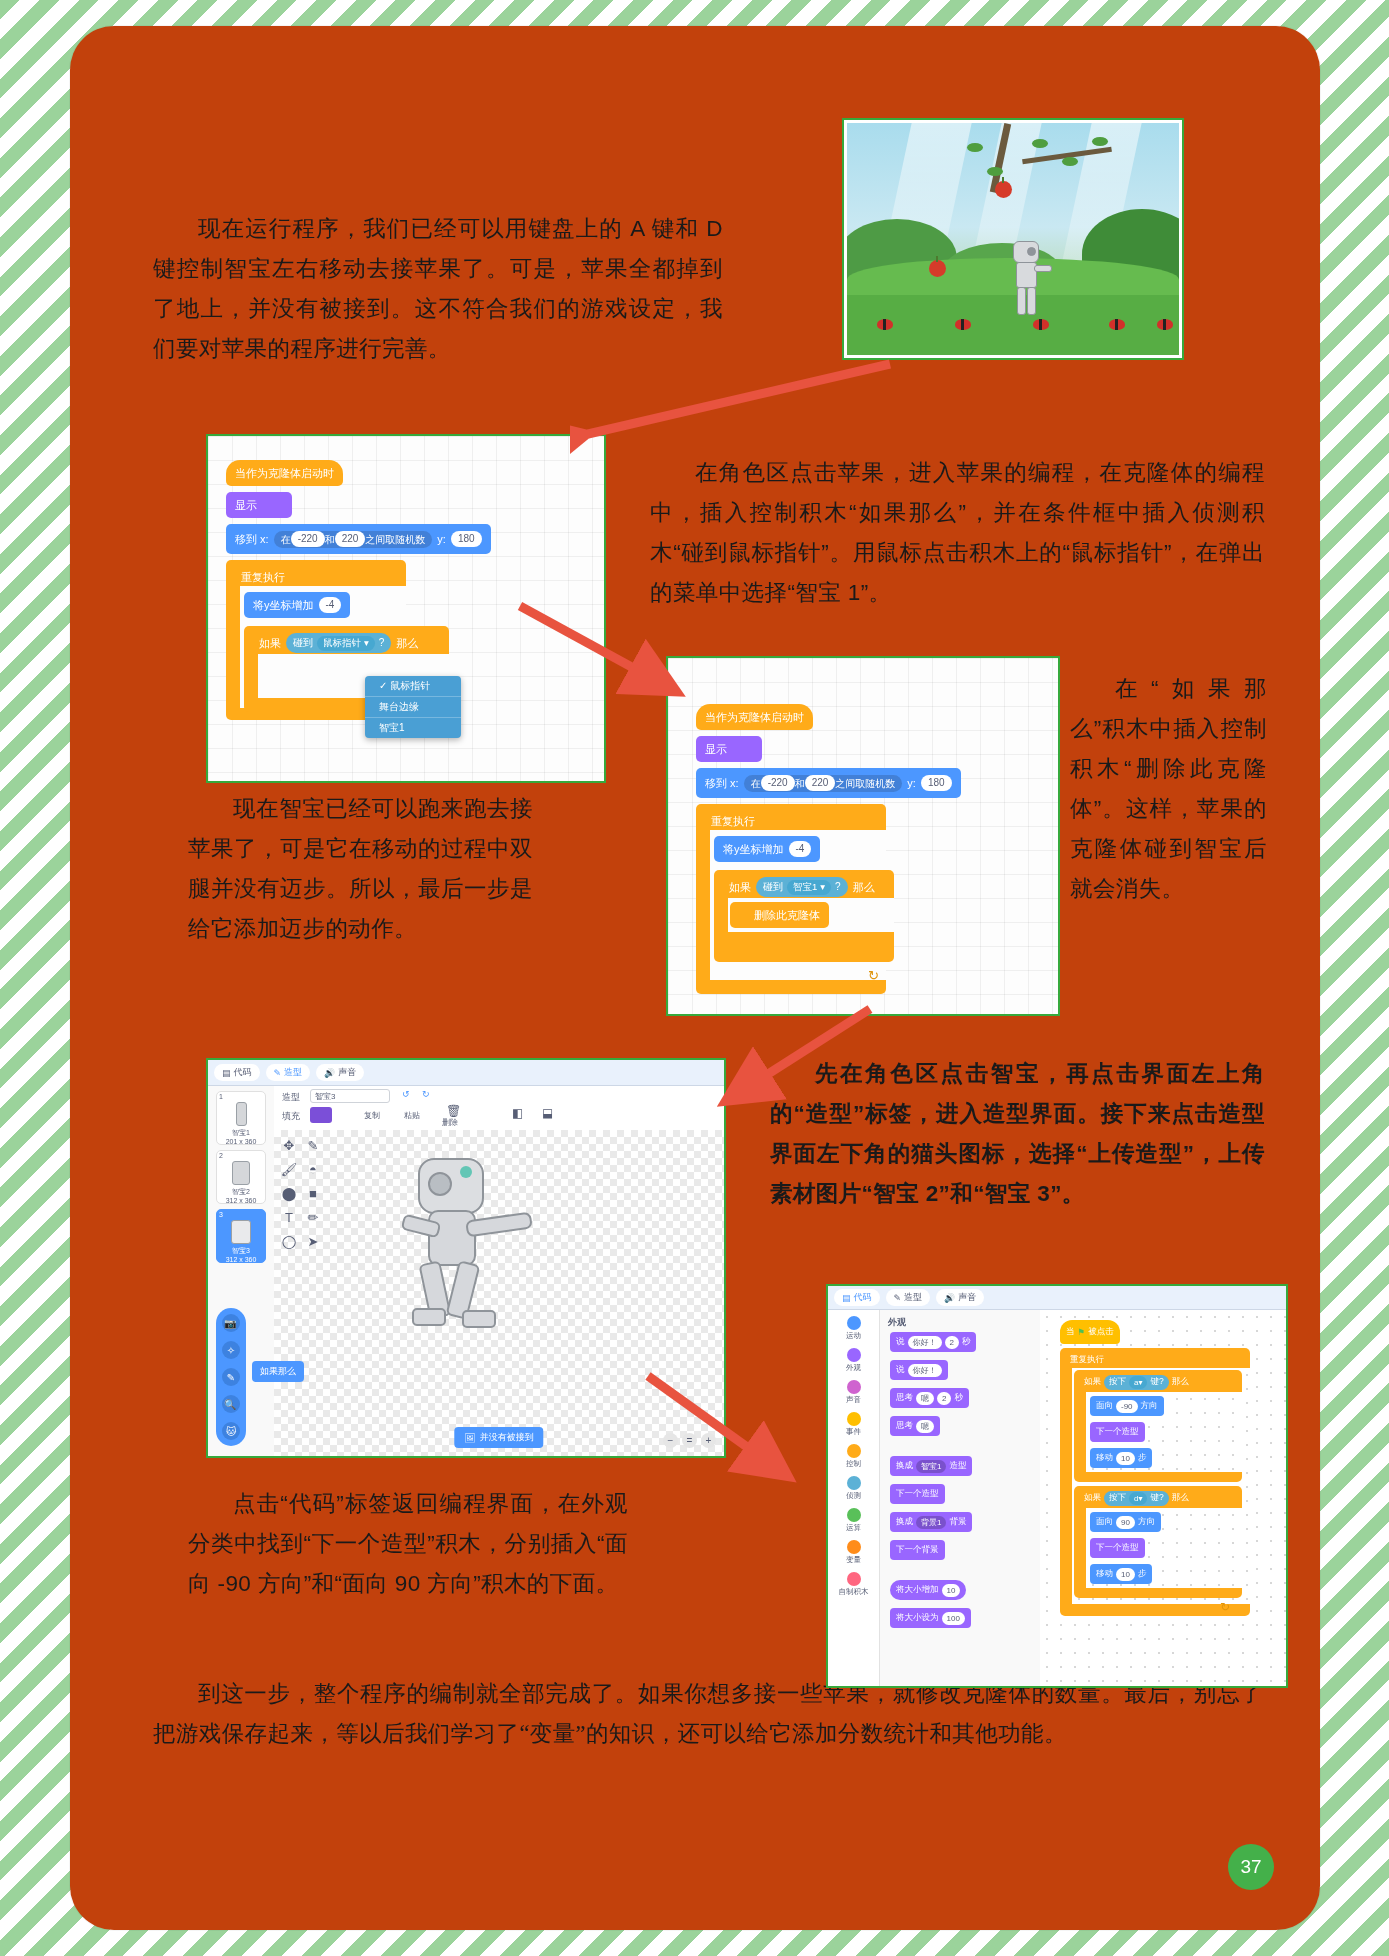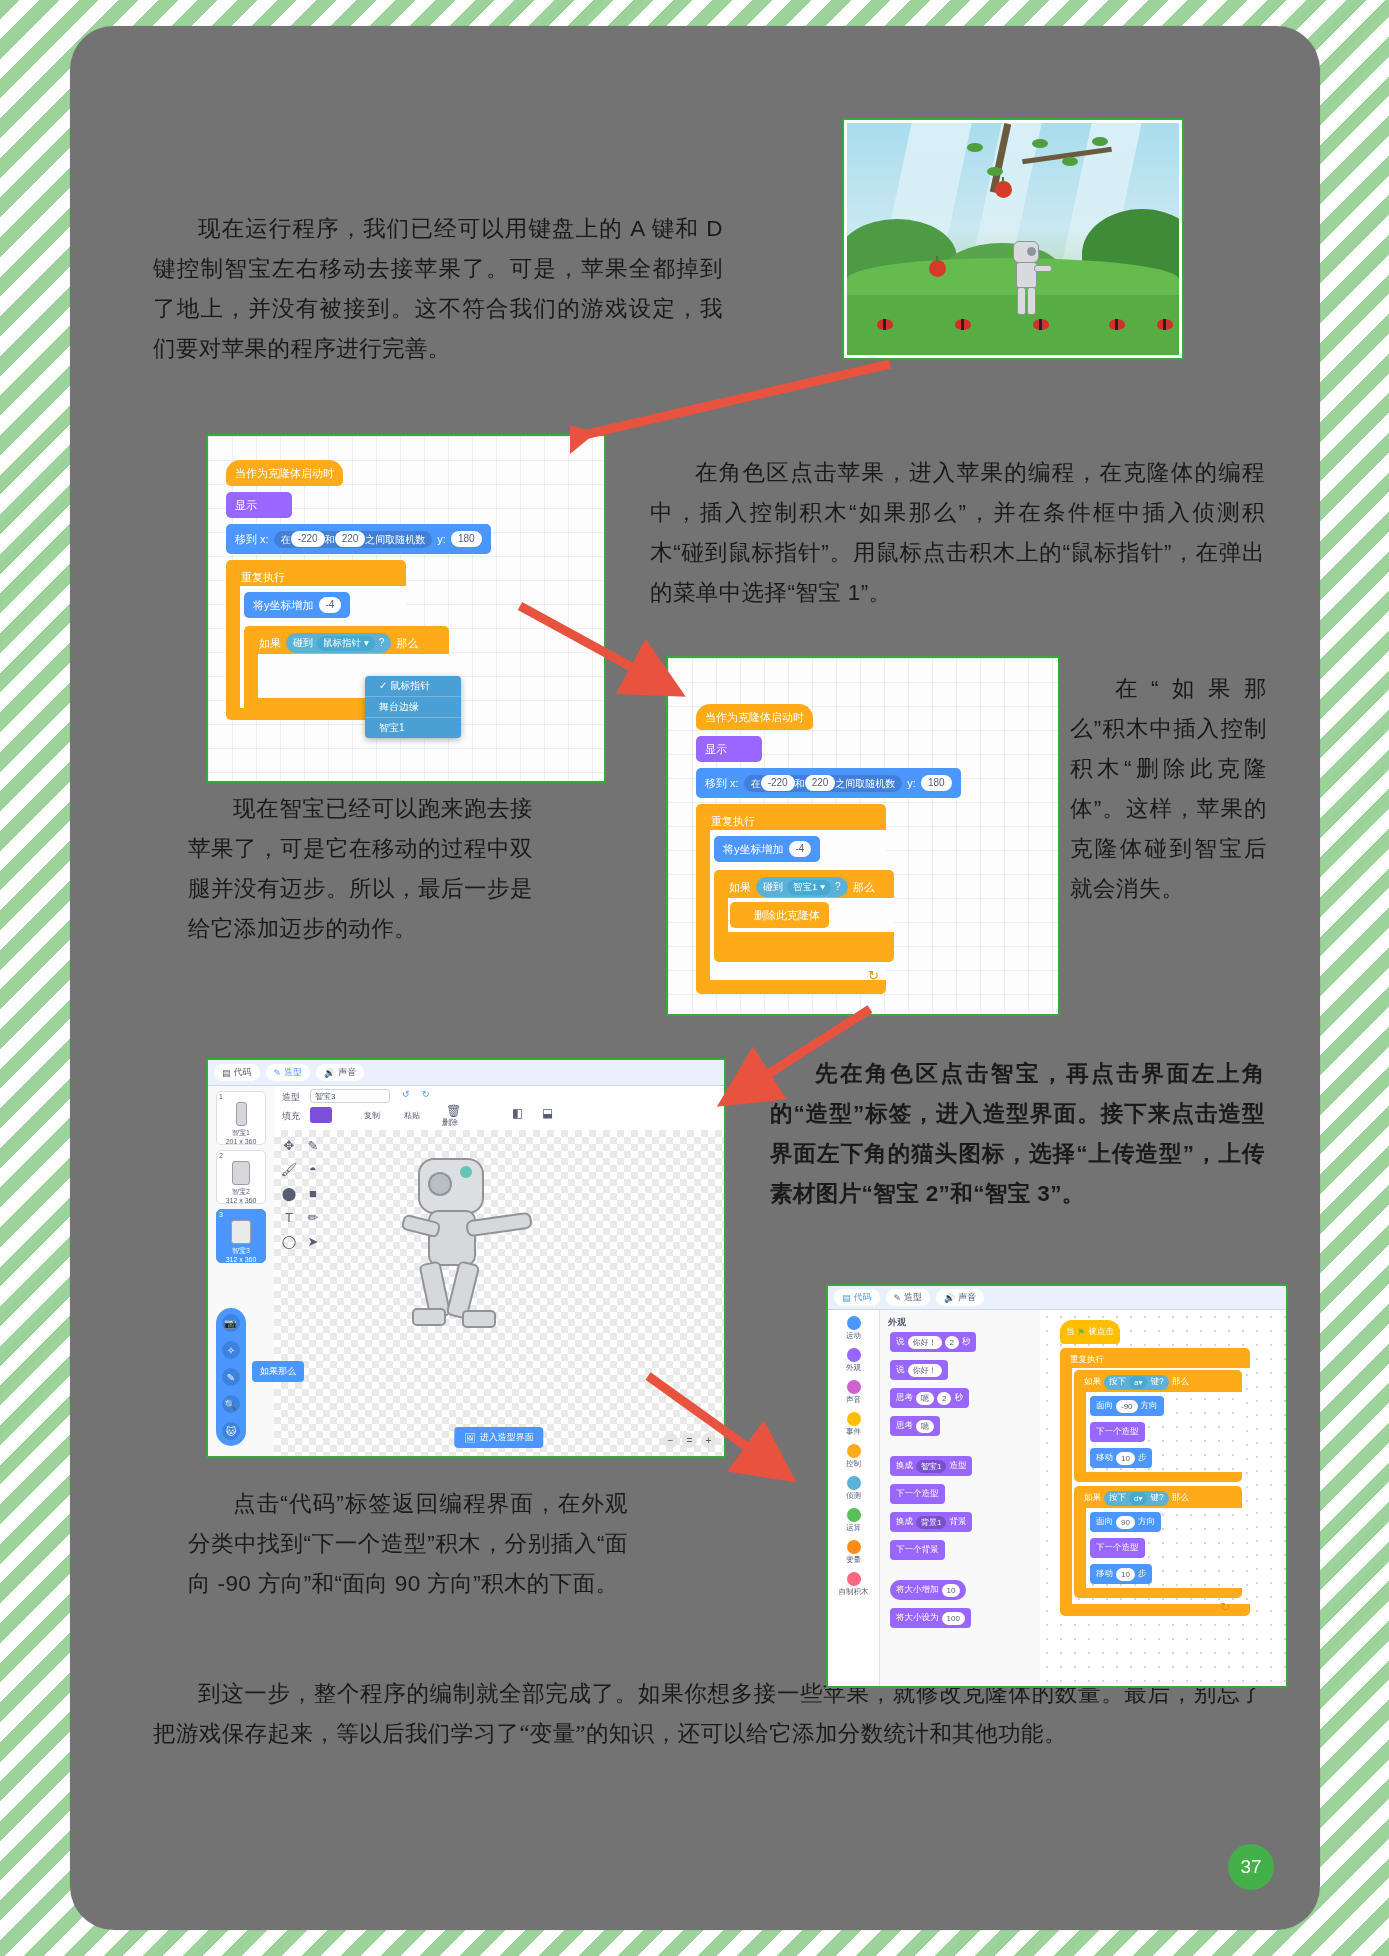--- a/index.html
+++ b/index.html
@@ -10,21 +10,21 @@
       repeating-linear-gradient(135deg,
         #9bd39b 0px, #9bd39b 14px,
         #ffffff 14px, #ffffff 28px);
     position:relative;
     overflow:hidden;
   }
   .page{
     position:absolute;
     left:70px;top:26px;
     width:1250px;height:1904px;
-    background:#737373;
+    background:#c2410c;
     border-radius:44px;
     box-shadow:0 0 0 1px rgba(0,0,0,0.04);
     overflow:hidden;
   }
   .txt{
     font-size:22.5px;
     line-height:40px;
     color:#1a1a1a;
     text-align:justify;
     letter-spacing:0.4px;
@@ -343,21 +343,21 @@
         <div style="position:absolute;left:34px;top:52px;width:44px;height:52px;background:#d6d8dc;border:2px solid #8f949a;border-radius:10px;"></div>
         <div style="position:absolute;left:72px;top:58px;width:62px;height:13px;background:#d6d8dc;border:2px solid #8f949a;border-radius:7px;transform:rotate(-8deg);"></div>
         <div style="position:absolute;left:8px;top:60px;width:34px;height:12px;background:#d6d8dc;border:2px solid #8f949a;border-radius:6px;transform:rotate(14deg);"></div>
         <div style="position:absolute;left:30px;top:104px;width:18px;height:52px;background:#d6d8dc;border:2px solid #8f949a;border-radius:6px;transform:rotate(-12deg);"></div>
         <div style="position:absolute;left:58px;top:104px;width:18px;height:52px;background:#d6d8dc;border:2px solid #8f949a;border-radius:6px;transform:rotate(14deg);"></div>
         <div style="position:absolute;left:18px;top:150px;width:30px;height:14px;background:#d6d8dc;border:2px solid #8f949a;border-radius:5px;"></div>
         <div style="position:absolute;left:68px;top:152px;width:30px;height:14px;background:#d6d8dc;border:2px solid #8f949a;border-radius:5px;"></div>
       </div>
       <div class="vector-btn">
           <span>🖼</span>
-          <span>进入造型界面</span>
+          <span>并没有被接到</span>
         </div>
       <div class="zoomctl">
         <span>−</span>
         <span>=</span>
         <span>+</span>
       </div>
     </div>
 
     <div class="tool-col">
       <div class="tool">✥</div>

